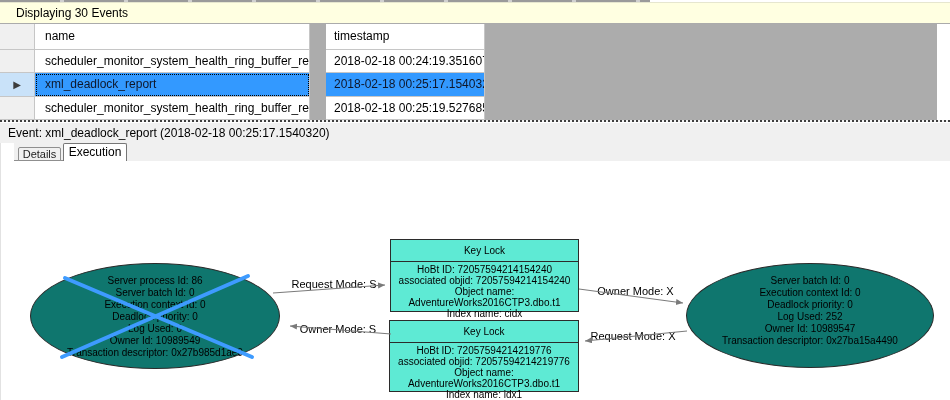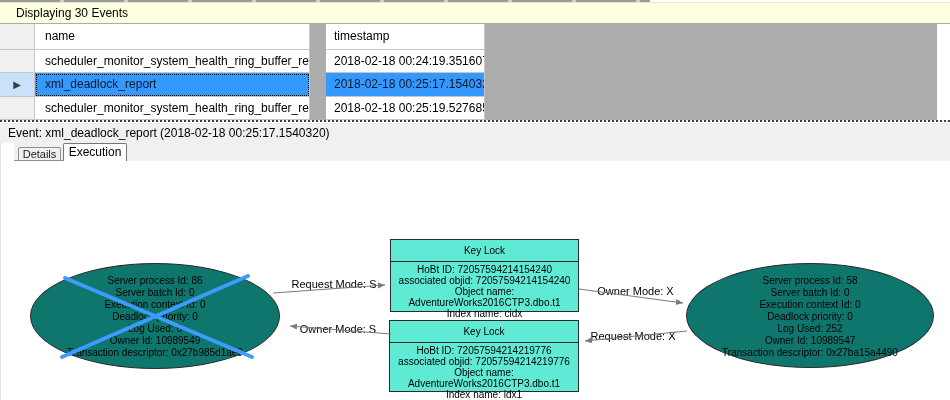--- a/index.html
+++ b/index.html
@@ -129,21 +129,20 @@
           <div>Execution context Id: 0</div>
           <div>Deadlock priority: 0</div>
           <div>Log Used: 0</div>
           <div>Owner Id: 10989549</div>
           <div>Transaction descriptor: 0x27b985d1ae0</div>
         </div>
       </div>
 
       <div class="pnode pnode-right">
         <div class="lines">
-          <div>Server process Id: 58</div>
           <div>Server batch Id: 0</div>
           <div>Execution context Id: 0</div>
           <div>Deadlock priority: 0</div>
           <div>Log Used: 252</div>
           <div>Owner Id: 10989547</div>
           <div>Transaction descriptor: 0x27ba15a4490</div>
         </div>
       </div>
 
       <div class="lock lock-top">

